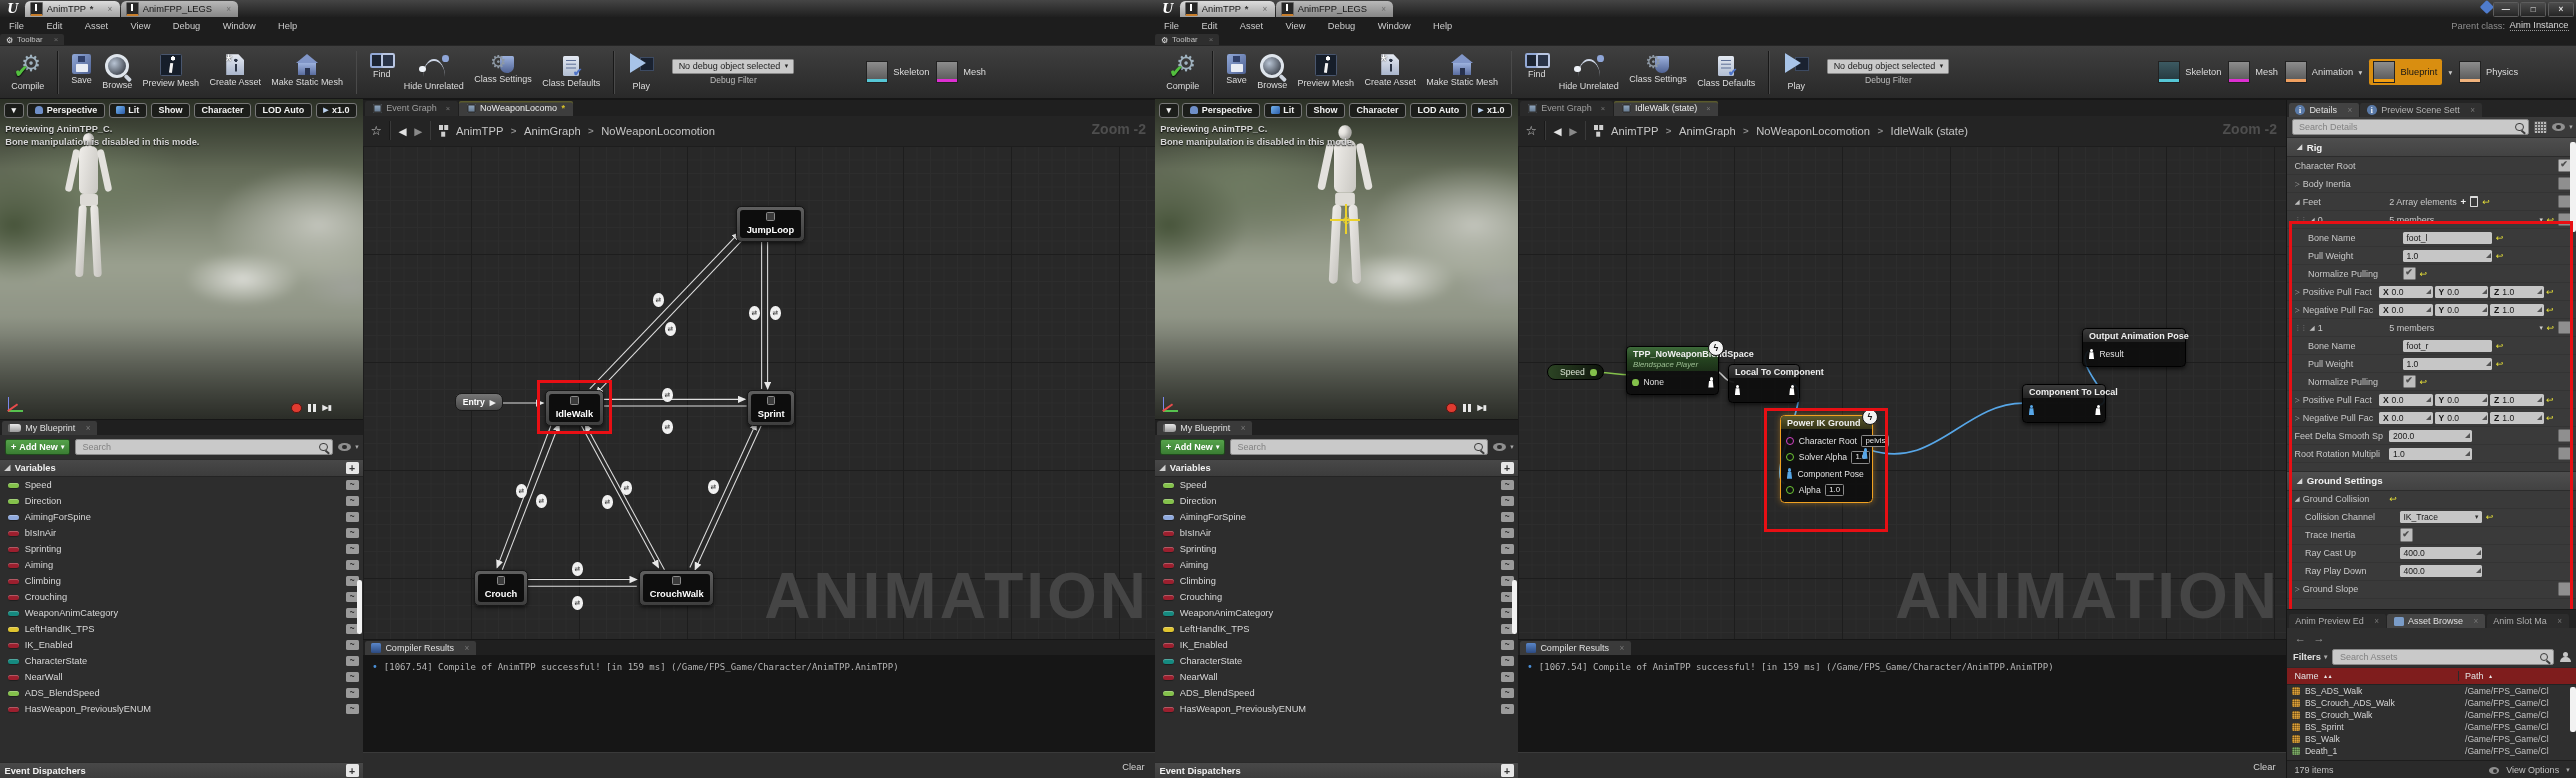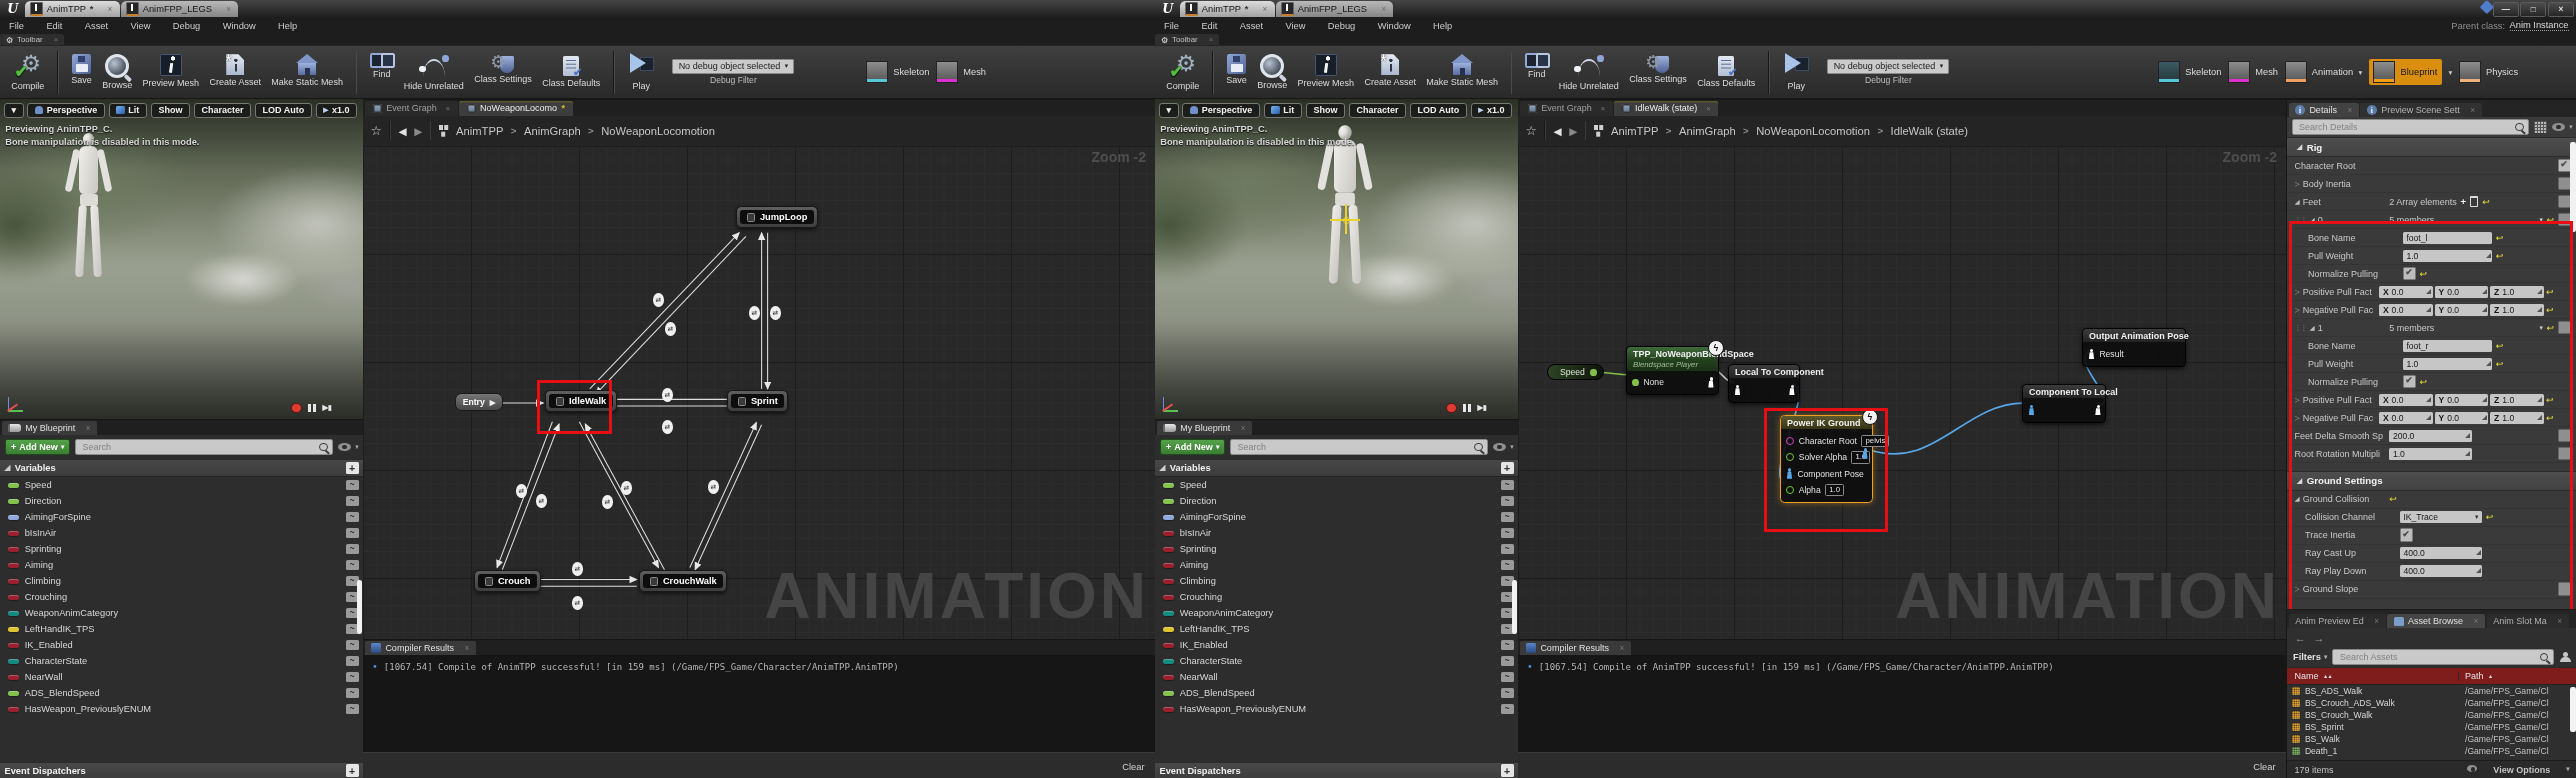--- a/index.html
+++ b/index.html
@@ -156,29 +156,29 @@
   .gcrumbbar{position:absolute;top:15.7px;left:0;right:0;height:30px;background:#242424;border-bottom:0.7px solid #191919;display:flex;align-items:center;padding:0 7.5px;gap:7.5px;}
   .star{color:#c8c8c8;font-size:12.7px;}
   .vsep{width:0.7px;height:19.4px;background:#191919;border-right:0.7px solid #3a3a3a;}
   .navarr{font-size:10.5px;}
   .navarr.b{color:#e2e2e2;}
   .navarr.f{color:#8a8a8a;}
   .sm-ic{width:9.7px;height:11.2px;position:relative;flex:none;}
   .sm-ic::before{content:"";position:absolute;left:0;top:0;width:4.5px;height:4.5px;background:#cfcfcf;box-shadow:5.2px 0 0 #cfcfcf,2.2px 6.7px 0 #cfcfcf;}
   .crumbs{display:flex;align-items:center;gap:7.5px;font-size:11.2px;color:#c6c6c6;}
   .crumb-sep{color:#8f8f8f;font-size:9.7px;font-weight:bold;}
-  .gzoom{position:absolute;right:9px;top:21px;font-size:14px;font-weight:bold;color:#4e4e4e;z-index:3;margin-top:28px;}
+  .gzoom{position:absolute;right:9px;top:21px;font-size:14px;font-weight:bold;color:#4e4e4e;z-index:3;}
   .gcanvas{position:absolute;left:0;right:0;top:46px;bottom:0;overflow:hidden;background-color:#282828;
     background-image:linear-gradient(#1d1d1d 0.7px,transparent 0.7px),linear-gradient(90deg,#1d1d1d 0.7px,transparent 0.7px),linear-gradient(#2d2d2d 0.7px,transparent 0.7px),linear-gradient(90deg,#2d2d2d 0.7px,transparent 0.7px);
     background-size:108px 108px,108px 108px,13.5px 13.5px,13.5px 13.5px;}
   .watermark{position:absolute;right:6px;bottom:7.5px;font-size:64px;font-weight:800;letter-spacing:3px;color:#454545;white-space:nowrap;font-family:"Liberation Sans",sans-serif;}
   .edges{position:absolute;inset:0;}
   .tbadge{position:absolute;width:10.5px;height:13.5px;background:#f0f0f0;border-radius:50%;display:flex;align-items:center;justify-content:center;color:#1c1c1c;font-size:6.7px;z-index:2;}
   .state{position:absolute;background:linear-gradient(#5f5f5f,#3e3e3e);border:0.7px solid #171717;border-radius:5.2px;padding:3px;z-index:2;box-shadow:0 1.5px 3.7px rgba(0,0,0,.5);}
-  .state-core{background:#0d0d0d;border-radius:3px;color:#fff;font-weight:bold;font-size:9.3px;padding:2.2px 6.7px;display:flex;align-items:center;gap:4.5px;white-space:nowrap;}
+  .state-core{background:#0d0d0d;border-radius:3px;color:#fff;font-weight:bold;font-size:9.3px;padding:2.2px 6.7px;display:flex;align-items:center;gap:4.5px;white-space:nowrap;flex-direction:column;}
   .state-core .sic{width:6.7px;height:6.7px;background:#3a3a3a;border:0.7px solid #8a8a8a;border-radius:1.5px;flex:none;}
   .entrypill{position:absolute;background:linear-gradient(#767676,#474747);border:0.7px solid #1a1a1a;border-radius:6.7px;color:#fff;font-size:8.6px;font-weight:bold;padding:3px 6.7px;display:flex;align-items:center;gap:5.2px;z-index:2;}
   .entrypill .etri{color:#f0f0f0;font-size:7.5px;}
   .redbox{position:absolute;border:3px solid #e80f14;z-index:6;pointer-events:none;}
   
   .anode{position:absolute;background:rgba(14,14,14,.93);border:0.7px solid #000;border-radius:4.5px;z-index:2;box-shadow:0 1.5px 4.5px rgba(0,0,0,.6);}
   .anode .nhead{border-radius:3.7px 3.7px 0 0;padding:1.5px 6px;font-size:9px;font-weight:bold;color:#efefef;white-space:nowrap;}
   .nhead.green{background:linear-gradient(#3e6b3a,#24411f);}
   .nhead.dark{background:linear-gradient(#3c3c3c,#222);}
   .nhead.olive{background:linear-gradient(#5c5a2c,#343317);}
@@ -242,21 +242,21 @@
   .ab-header{height:16.4px;background:#7f1d1d;border-top:0.7px solid #2a2a2a;border-bottom:0.7px solid #232323;display:flex;align-items:center;font-size:9px;color:#e2e2e2;flex:none;}
   .ab-header .hname{flex:1;padding-left:7.5px;display:flex;gap:4.5px;align-items:center;}
   .ab-header .hpath{width:112px;display:flex;gap:4.5px;align-items:center;border-left:0.7px solid #2a2a2a;padding-left:6px;}
   .sort{color:#e8e8e8;font-size:5.2px;letter-spacing:-0.7px;}
   .ab-list{flex:1;overflow:hidden;position:relative;}
   .ab-row{height:12px;display:flex;align-items:center;font-size:8.6px;}
   .ab-row .rname{flex:1;padding-left:5.2px;display:flex;gap:4.5px;align-items:center;color:#d6d6d6;white-space:nowrap;overflow:hidden;}
   .ab-row .rpath{width:112px;color:#c2c2c2;padding-left:6px;white-space:nowrap;overflow:hidden;}
   .asset-ic{width:8.2px;height:8.2px;border-radius:1.5px;flex:none;background-image:linear-gradient(rgba(0,0,0,.35) 0.7px,transparent 0.7px),linear-gradient(90deg,rgba(0,0,0,.35) 0.7px,transparent 0.7px);background-size:2.2px 2.2px;}
   .ab-foot{height:19.4px;background:#2a2a2a;border-top:0.7px solid #1d1d1d;display:flex;align-items:center;padding:0 7.5px;font-size:9px;color:#c2c2c2;flex:none;}
-  .ab-foot .vopt{margin-left:auto;display:flex;align-items:flex-start;gap:16px;font-weight:bold;}
+  .ab-foot .vopt{margin-left:auto;display:flex;align-items:center;gap:7px;}
 </style>
 </head>
 <body>
 
 <div class="window" id="win-left">
   <div class="titlebar">
     <div class="ue-logo">U</div>
     <div class="doc-tab active">
       <span class="dt-ic"></span>
       <span>AnimTPP</span>
@@ -637,21 +637,21 @@
             <span class="sic"></span>
             <span>JumpLoop</span>
           </div>
         </div>
       <div class="state" style="left:182px;top:244px;">
           <div class="state-core">
             <span class="sic"></span>
             <span>IdleWalk</span>
           </div>
         </div>
-      <div class="state" style="left:364px;top:244px;">
+      <div class="state" style="left:384px;top:244px;">
           <div class="state-core">
             <span class="sic"></span>
             <span>Sprint</span>
           </div>
         </div>
       <div class="state" style="left:111px;top:424px;">
           <div class="state-core">
             <span class="sic"></span>
             <span>Crouch</span>
           </div>

